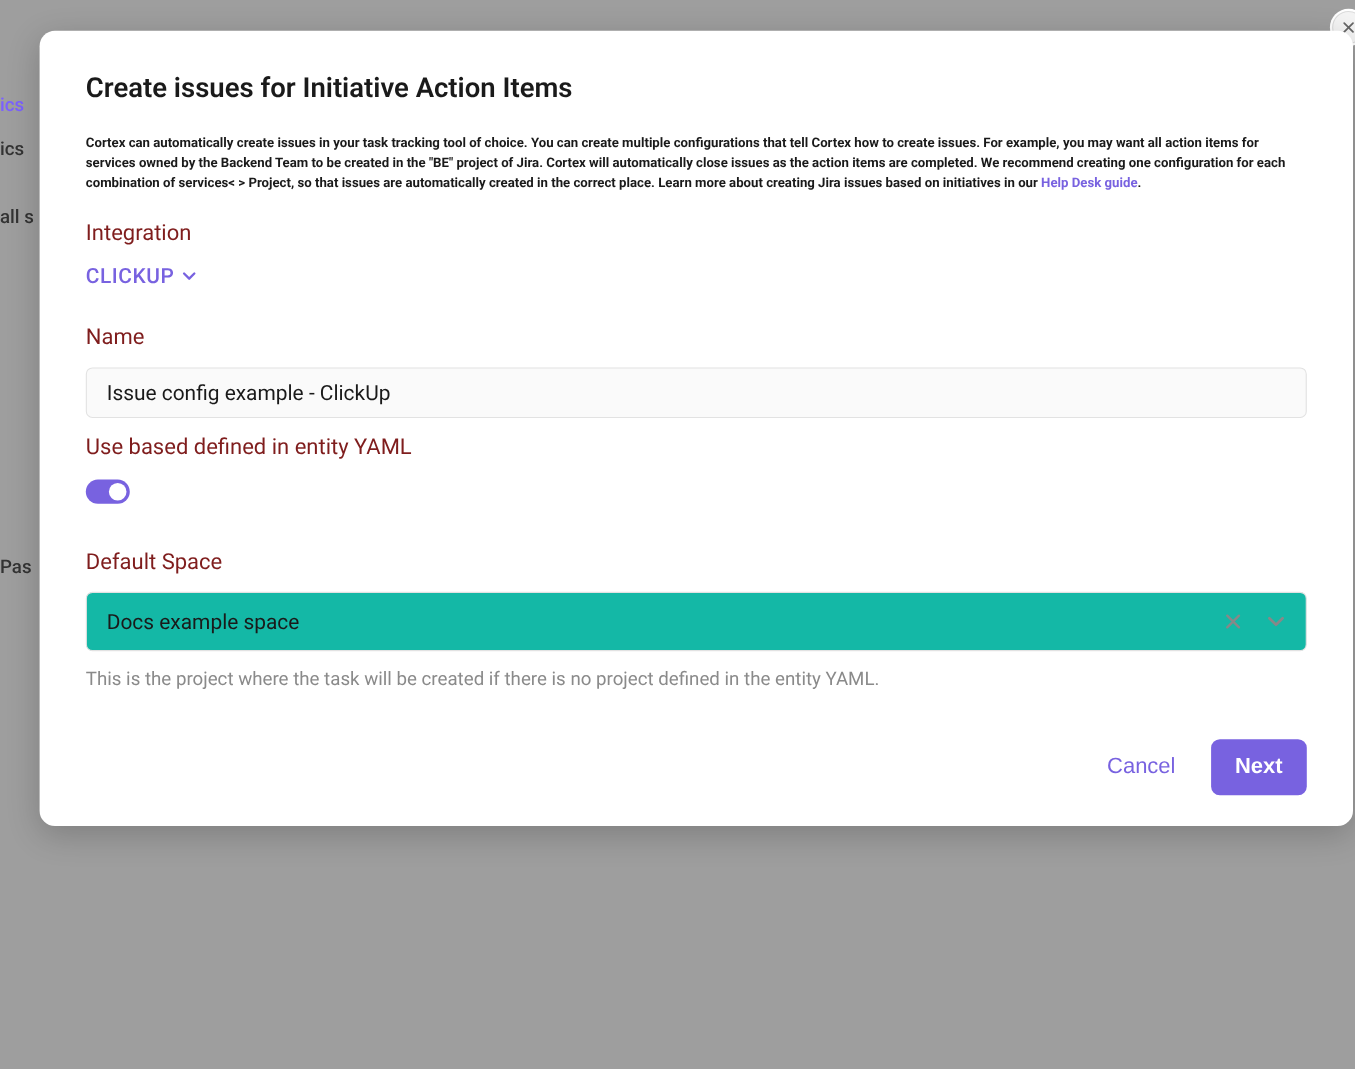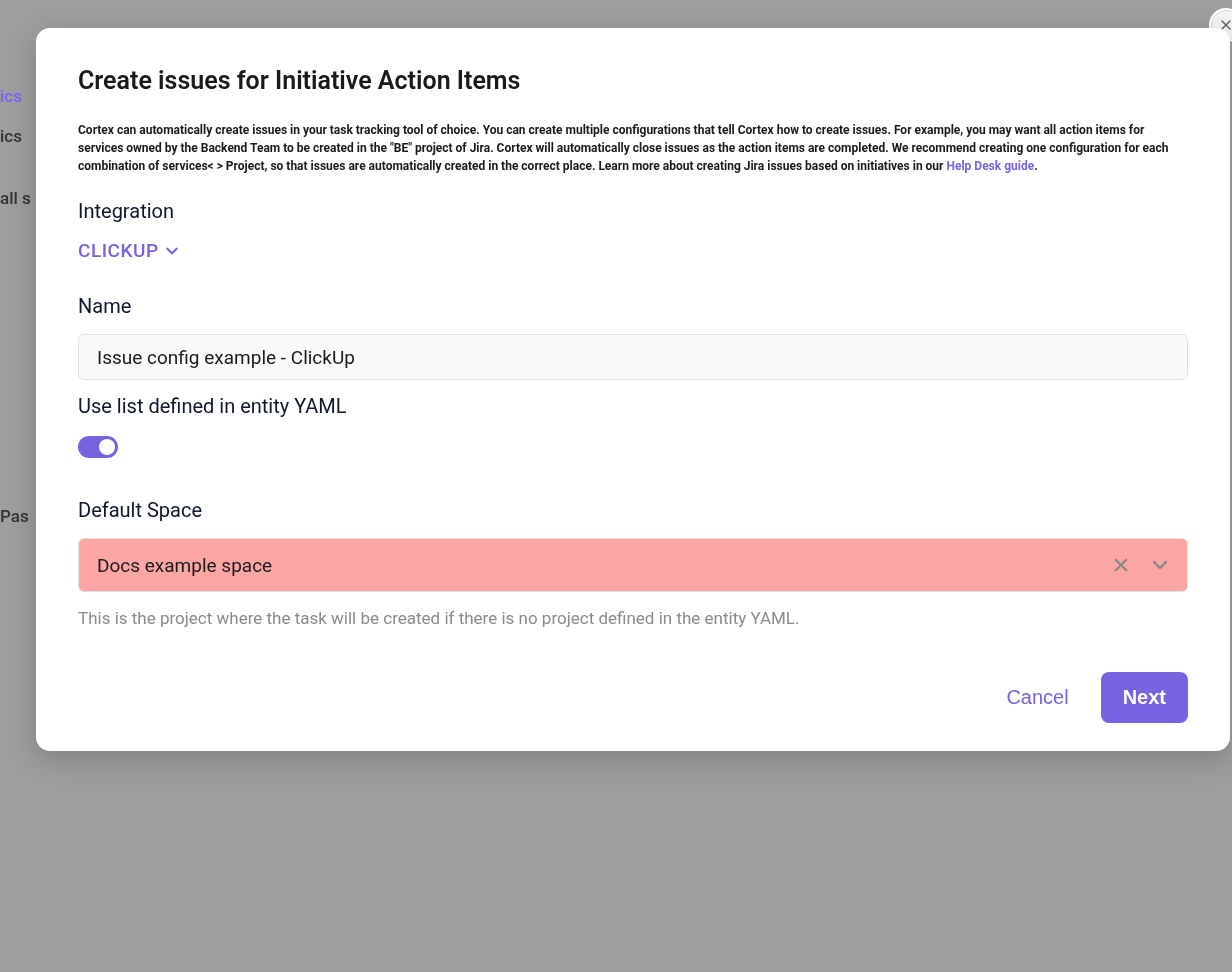--- a/index.html
+++ b/index.html
@@ -94,21 +94,21 @@
       margin-bottom: 24px;
       font-weight: 700;
     }
     .help-link {
       color: #7862e0;
       text-decoration: none;
     }
     .section-label {
       font-size: 20px;
       font-weight: 400;
-      color: #0f172a;
+      color: #7f1d1d;
       margin-bottom: 16px;
     }
     .integration-select {
       display: inline-flex;
       align-items: center;
       gap: 6px;
       color: #7862e0;
       font-size: 19px;
       font-weight: 500;
       letter-spacing: 0.5px;
@@ -156,21 +156,21 @@
       background: #fff;
       border-radius: 50%;
       top: 3px;
       right: 3px;
     }
     .select-box {
       width: 100%;
       height: 54px;
       border: 1px solid #e2e2e2;
       border-radius: 6px;
-      background: #fca5a5;
+      background: #14b8a6;
       padding: 0 18px;
       display: flex;
       align-items: center;
       margin-bottom: 14px;
       cursor: pointer;
     }
     .select-value {
       flex: 1;
       font-size: 19px;
       color: #1a1a1a;
@@ -243,21 +243,21 @@
     <div class="integration-select">
       <span>CLICKUP</span>
       <svg class="chevron-down" viewBox="0 0 12 12">
           <path d="M2 4 L6 8 L10 4" fill="none" stroke="#7862e0" stroke-width="1.8" stroke-linecap="round" stroke-linejoin="round"></path>
         </svg>
     </div>
 
     <div class="section-label">Name</div>
     <input type="text" class="text-input" value="Issue config example - ClickUp" style="">
 
-    <div class="section-label">Use list defined in entity YAML</div>
+    <div class="section-label">Use based defined in entity YAML</div>
     <div class="toggle-wrap">
       <div class="toggle">
         <div class="toggle-knob"></div>
       </div>
     </div>
 
     <div class="section-label">Default Space</div>
     <div class="select-box">
       <span class="select-value">Docs example space</span>
       <div class="select-controls">

